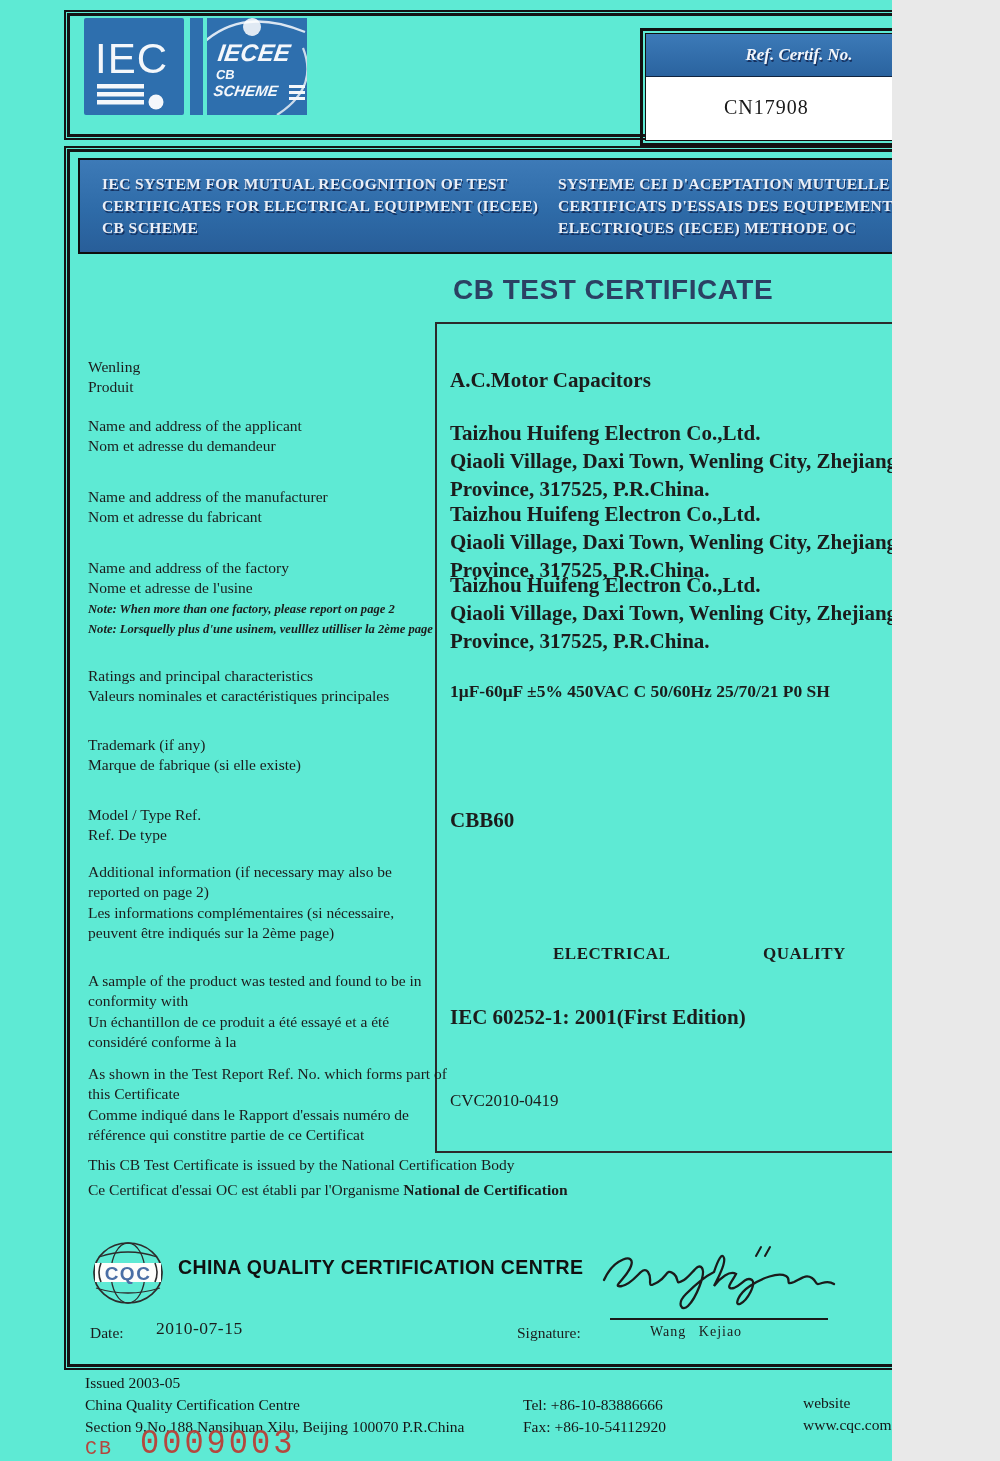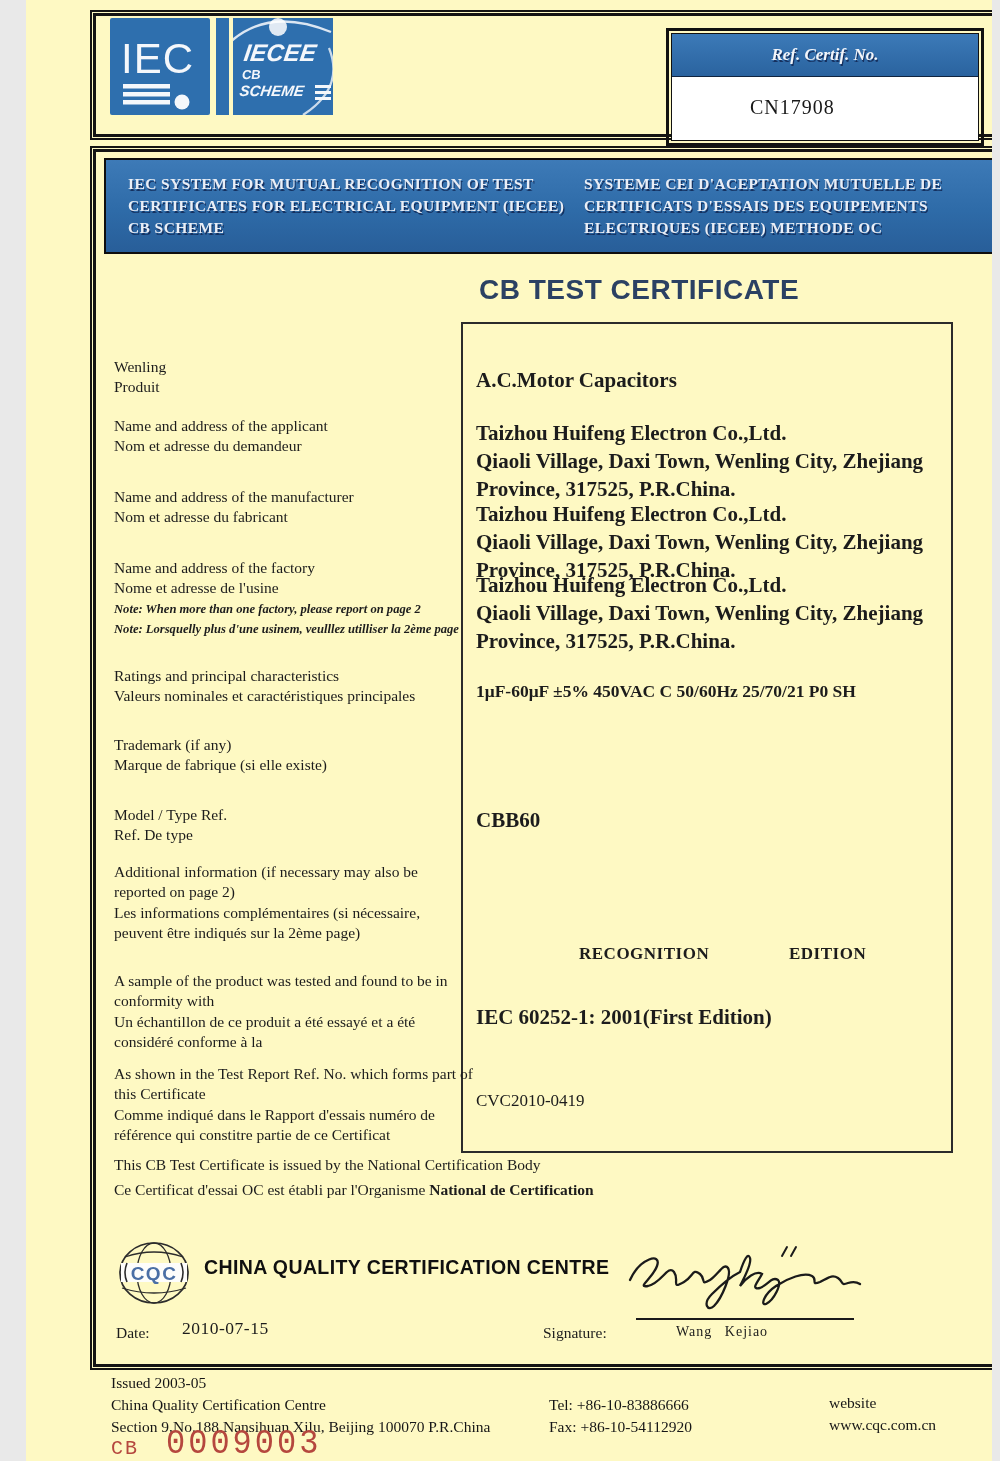--- a/index.html
+++ b/index.html
@@ -1,17 +1,17 @@
 <!DOCTYPE html>
 <html><head>
 <meta charset="utf-8">
 <style>
   html,body{margin:0;padding:0;background:#e9e9e9;}
-  .page{position:relative;width:966px;height:1461px;background:#fef9c3;overflow:hidden;
-        font-family:"Liberation Serif",serif;color:#1c1c1c;margin-left:26px;}
+  .page{position:relative;width:892px;height:1461px;background:#5eead4;overflow:hidden;
+        font-family:"Liberation Serif",serif;color:#1c1c1c;}
   .abs{position:absolute;}
   
   .frame{position:absolute;border:2px solid #141414;}
   .frame-in{position:absolute;left:1px;top:1px;right:1px;bottom:1px;border:3px solid #141414;}
   
   .refbox{position:absolute;left:640px;top:28px;width:312px;height:112px;border:3px solid #111;}
   .refbox-in{position:absolute;left:2px;top:2px;right:2px;bottom:2px;border:1px solid #111;background:#fff;}
   .refbar{position:absolute;left:0;top:0;right:0;height:42px;background:linear-gradient(180deg,#3c7ab8,#2a639f);
           color:#f2f5fa;font-weight:bold;font-style:italic;font-size:17px;display:flex;align-items:center;justify-content:center;
           text-shadow:1px 1.5px 0 #16305e;border-bottom:1px solid #10243f;}
@@ -151,22 +151,22 @@
   <div class="val" style="top:500px;">Taizhou Huifeng Electron Co.,Ltd.</div>
   <div class="val addr" style="top:528px;">Qiaoli Village, Daxi Town, Wenling City, Zhejiang Province, 317525, P.R.China.</div>
 
   <div class="val" style="top:571px;">Taizhou Huifeng Electron Co.,Ltd.</div>
   <div class="val addr" style="top:599px;">Qiaoli Village, Daxi Town, Wenling City, Zhejiang Province, 317525, P.R.China.</div>
 
   <div class="val" style="top:680px;font-size:17.5px;">1μF-60μF ±5% 450VAC C 50/60Hz 25/70/21 P0 SH</div>
 
   <div class="val" style="top:806px;">CBB60</div>
 
-  <div class="pubhdr" style="left:553px;top:944px;">RECOGNITION</div>
-  <div class="pubhdr" style="left:763px;top:944px;">EDITION</div>
+  <div class="pubhdr" style="left:553px;top:944px;">ELECTRICAL</div>
+  <div class="pubhdr" style="left:763px;top:944px;">QUALITY</div>
 
   <div class="val" style="top:1003px;">IEC 60252-1: 2001(First Edition)</div>
 
   <div class="val" style="top:1090px;font-weight:normal;font-size:17px;">CVC2010-0419</div>
 
   <div class="iss" style="top:1156px;">This CB Test Certificate is issued by the National Certification Body</div>
   <div class="iss" style="top:1181px;">
     <span>Ce Certificat d'essai OC est établi par l'Organisme </span><b>National de Certification</b>
   </div>
 

